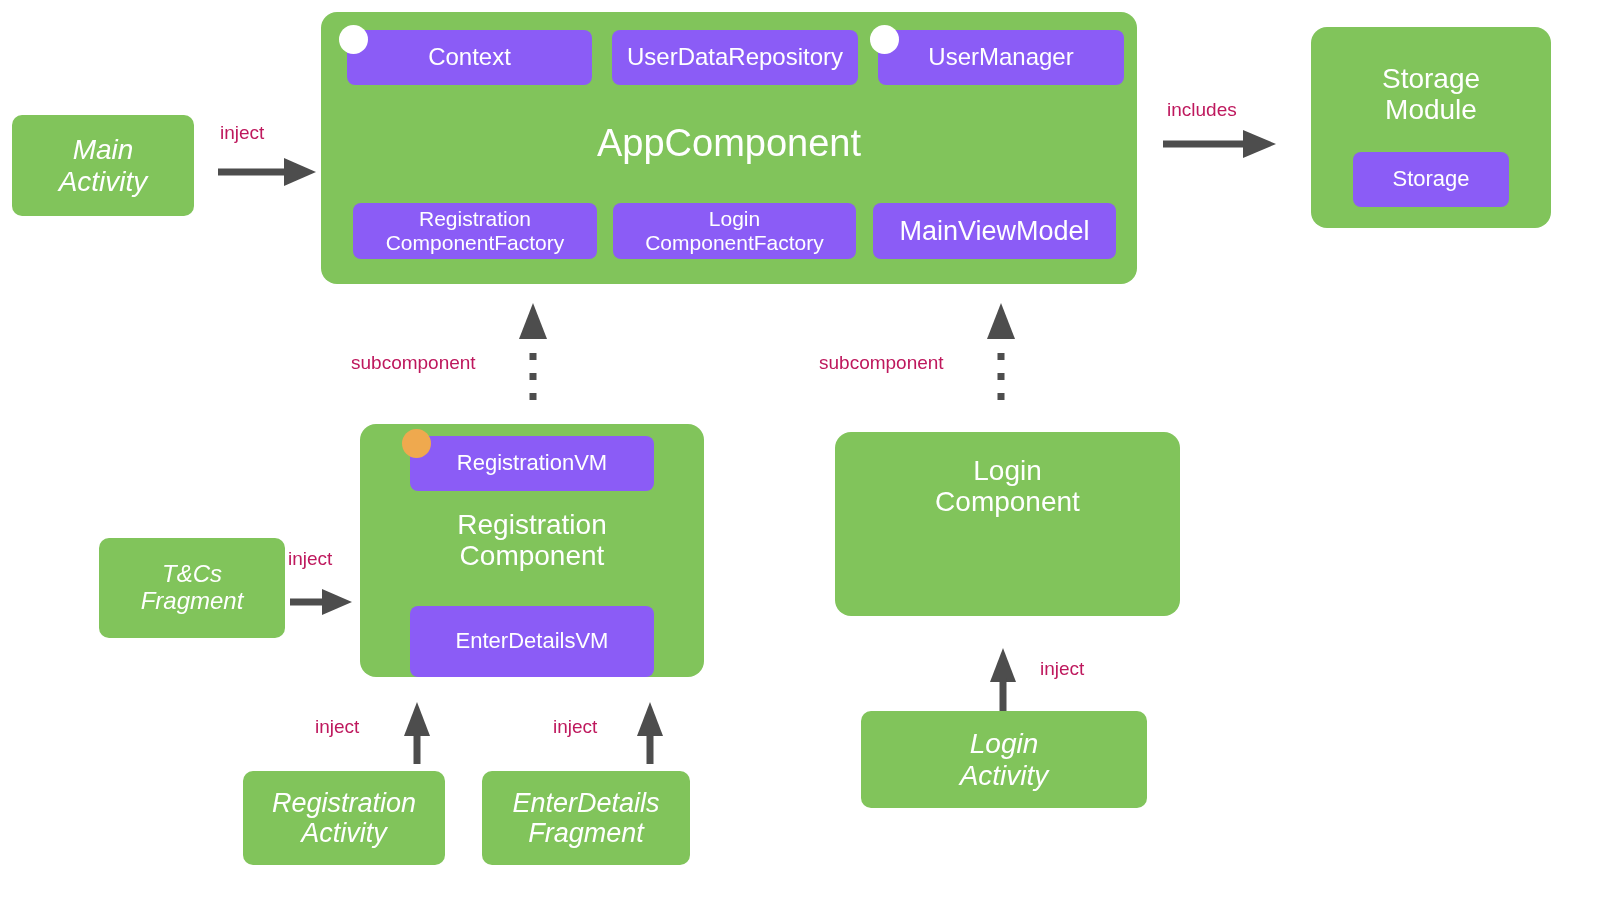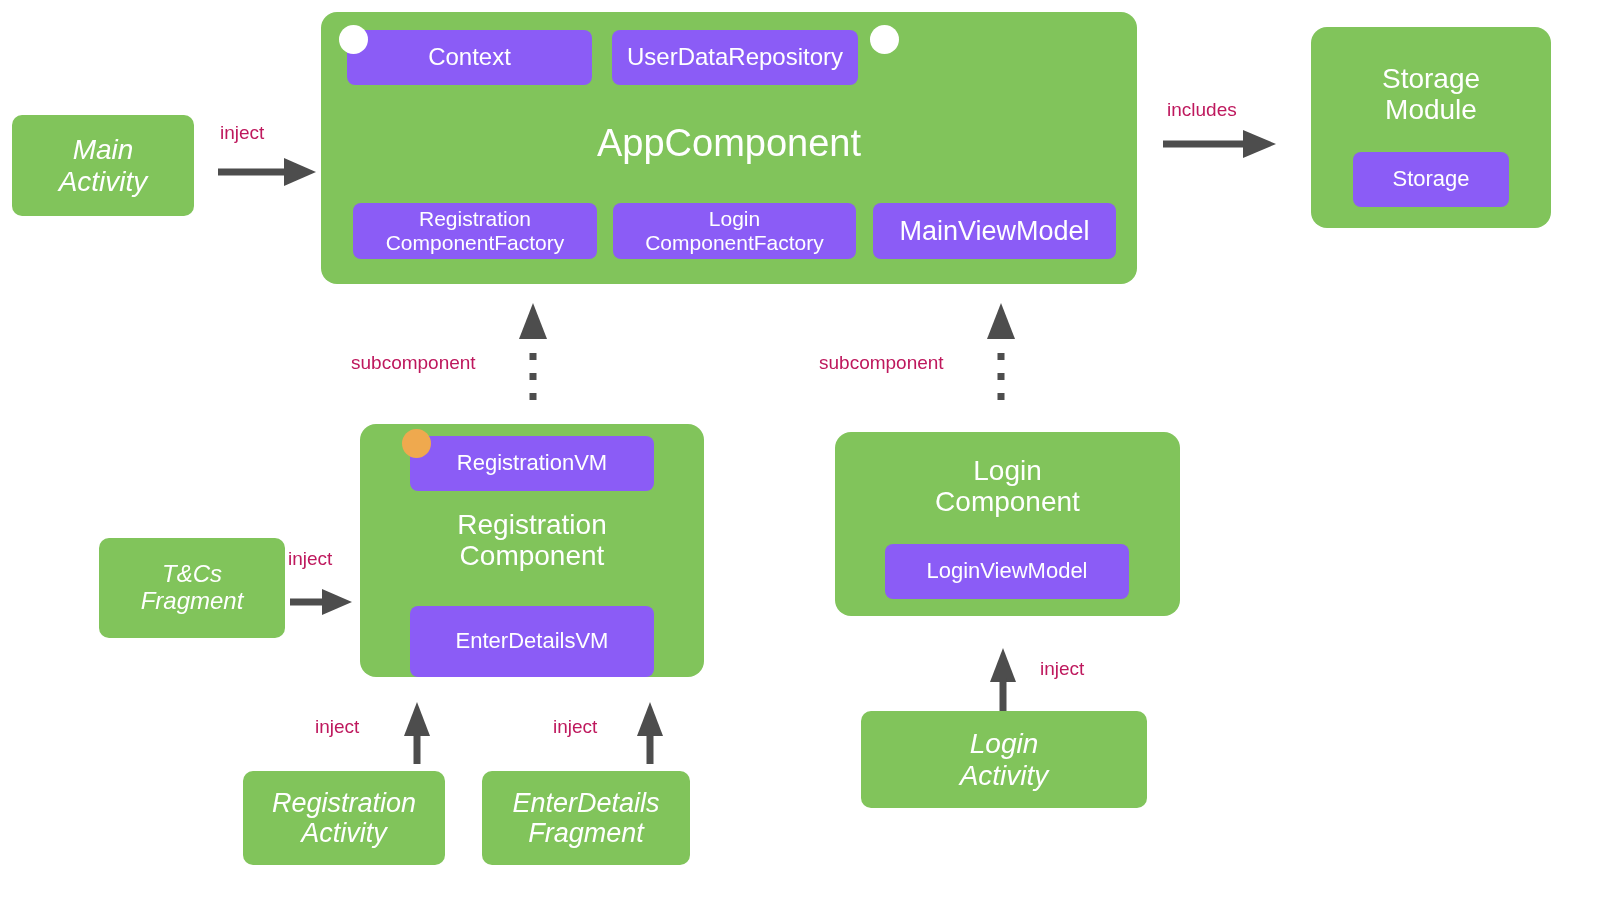--- a/index.html
+++ b/index.html
@@ -82,20 +82,21 @@
     <line x1="0" y1="17" x2="70" y2="17" stroke="#4D4D4D" stroke-width="7"></line>
     <polygon points="66,3 98,17 66,31" fill="#4D4D4D"></polygon>
   </svg>
 
   <div class="container-green" style="left:321px; top:12px; width:816px; height:272px;">
     <div class="comp-title" style="top:110px; font-size:38px;">AppComponent</div>
   </div>
 
   <div class="node dark" style="left:347px; top:30px; width:245px; height:55px; font-size:24px;">Context</div>
   <div class="node dark" style="left:612px; top:30px; width:246px; height:55px; font-size:24px;">UserDataRepository</div>
+  <div class="node dark" style="left:878px; top:30px; width:246px; height:55px; font-size:24px;">UserManager</div>
 
   <div class="dot dot-white" style="left:339px; top:25px; width:29px; height:29px;"></div>
   <div class="dot dot-white" style="left:870px; top:25px; width:29px; height:29px;"></div>
 
   <div class="node dark" style="left:353px; top:203px; width:244px; height:56px; font-size:21px;">Registration
 ComponentFactory</div>
   <div class="node dark" style="left:613px; top:203px; width:243px; height:56px; font-size:21px;">Login
 ComponentFactory</div>
   <div class="node dark" style="left:873px; top:203px; width:243px; height:56px; font-size:27px;">MainViewModel</div>
 
@@ -140,21 +141,20 @@
   <div class="label" style="left:288px; top:548px;">inject</div>
   <svg class="arrow" style="left:290px; top:587px; width:62px; height:30px;" viewBox="0 0 62 30">
     <line x1="0" y1="15" x2="36" y2="15" stroke="#4D4D4D" stroke-width="7"></line>
     <polygon points="32,2 62,15 32,28" fill="#4D4D4D"></polygon>
   </svg>
 
   <div class="container-green" style="left:835px; top:432px; width:345px; height:184px;">
     <div class="comp-title" style="top:23px; font-size:28px;">Login
 Component</div>
   </div>
-  <div class="node dark" style="left:885px; top:544px; width:244px; height:55px; font-size:22px;">LoginViewModel</div>
 
   <svg class="arrow" style="left:986px; top:648px; width:34px; height:64px;" viewBox="0 0 34 64">
     <polygon points="17,0 30,34 4,34" fill="#4D4D4D"></polygon>
     <line x1="17" y1="30" x2="17" y2="64" stroke="#4D4D4D" stroke-width="7"></line>
   </svg>
   <div class="label" style="left:1040px; top:658px;">inject</div>
   <div class="node green" style="left:861px; top:711px; width:286px; height:97px; font-size:28px;">Login
 Activity</div>
 
   <svg class="arrow" style="left:400px; top:702px; width:34px; height:62px;" viewBox="0 0 34 62">

